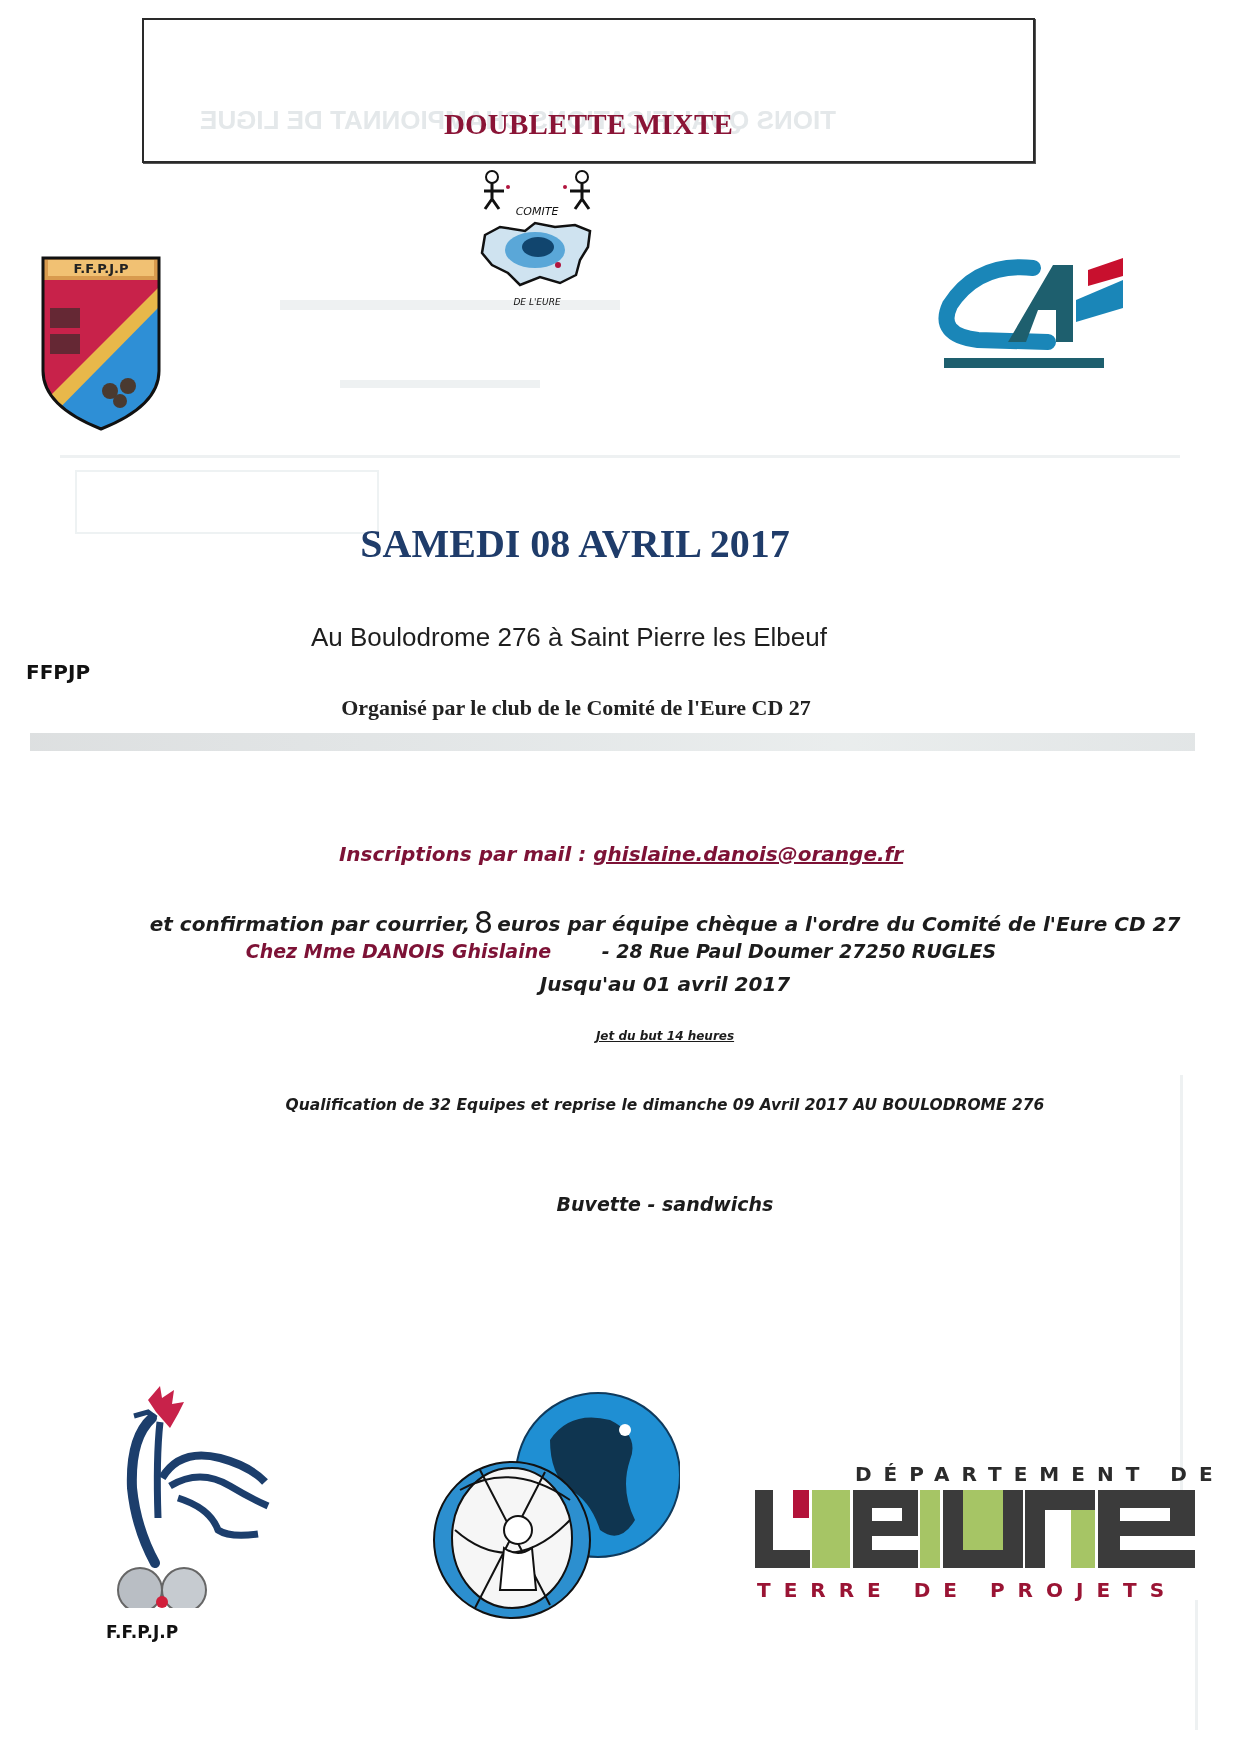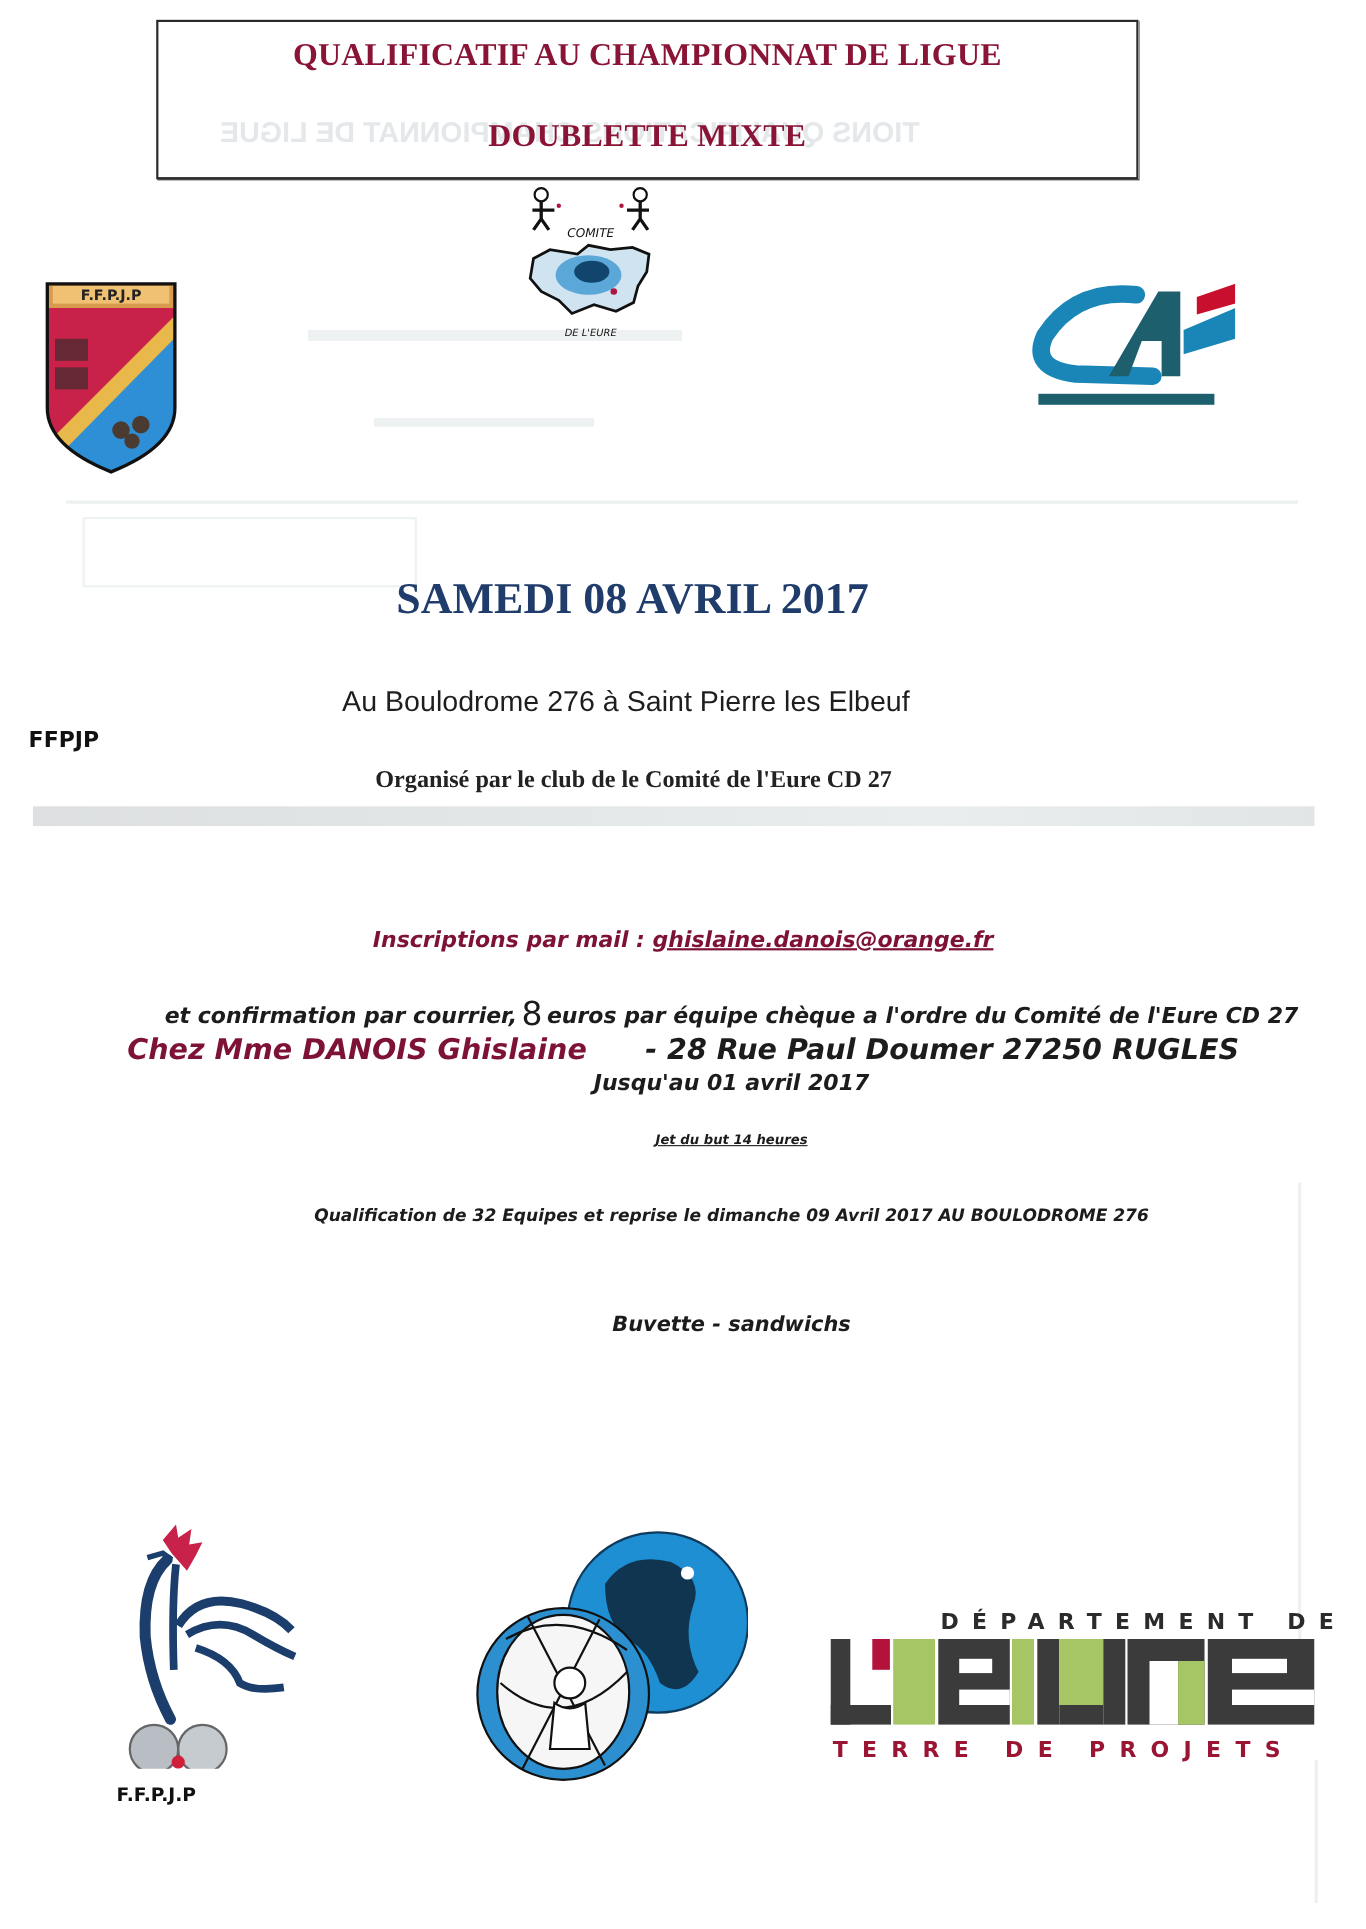--- a/index.html
+++ b/index.html
@@ -76,21 +76,20 @@
 
 <div class="ghost" style="left:200px;top:105px;font-size:26px;transform:scaleX(-1);">TIONS QUALIFICATIONS CHAMPIONNAT DE LIGUE</div>
 <div class="ghost-box" style="left:75px;top:470px;width:300px;height:60px;"></div>
 <div class="ghost-line" style="left:60px;top:455px;width:1120px;height:3px;"></div>
 <div class="ghost-line" style="left:340px;top:380px;width:200px;height:8px;"></div>
 <div class="ghost-line" style="left:280px;top:300px;width:340px;height:10px;"></div>
 <div class="ghost-line" style="left:1180px;top:1075px;width:3px;height:420px;"></div>
 <div class="ghost-line" style="left:1195px;top:1600px;width:3px;height:130px;"></div>
 
 <div class="header-box">
-  <div class="header-line" style="top:14px;">QUALIFICATIF AU  CHAMPIONNAT DE LIGUE</div>
   <div class="header-line" style="top:88px;">DOUBLETTE MIXTE</div>
 </div>
 
 <div class="logo" style="left:40px;top:256px;width:122px;height:175px;">
   <svg width="122" height="175" viewBox="0 0 122 175">
     <defs>
       <clipPath id="shieldClip">
         <path d="M3 2 H119 V115 Q119 150 61 173 Q3 150 3 115 Z"></path>
       </clipPath>
     </defs>
@@ -145,21 +144,21 @@
 <div class="band"></div>
 
 <div class="line hand" style="top:842px;font-size:20px;">
   <span class="maroon">Inscriptions par mail : </span><a class="email">ghislaine.danois@orange.fr</a>
 </div>
 
 <div class="line hand dark" style="top:905px;font-size:20px;">
   <span>et confirmation par courrier,</span><span class="big8">8</span><span>euros par équipe chèque a l'ordre du Comité de l'Eure CD 27</span>
 </div>
 
-<div class="line hand" style="top:940px;font-size:26px;">
+<div class="line hand" style="top:940px;font-size:19px;">
   <span class="maroon">Chez Mme DANOIS Ghislaine</span><span class="dark"> - 28 Rue Paul Doumer 27250 RUGLES</span>
 </div>
 
 <div class="line hand dark" style="top:972px;font-size:20px;">Jusqu'au 01 avril 2017</div>
 
 <div class="line hand dark" style="top:1029px;font-size:12px;">
   <span style="text-decoration:underline;">Jet du but  14 heures</span>
 </div>
 <div class="line hand dark" style="top:1096px;font-size:15.5px;">Qualification de 32 Equipes et reprise le dimanche 09 Avril 2017 AU BOULODROME 276</div>
 <div class="line hand dark" style="top:1193px;font-size:19px;">Buvette - sandwichs</div>

